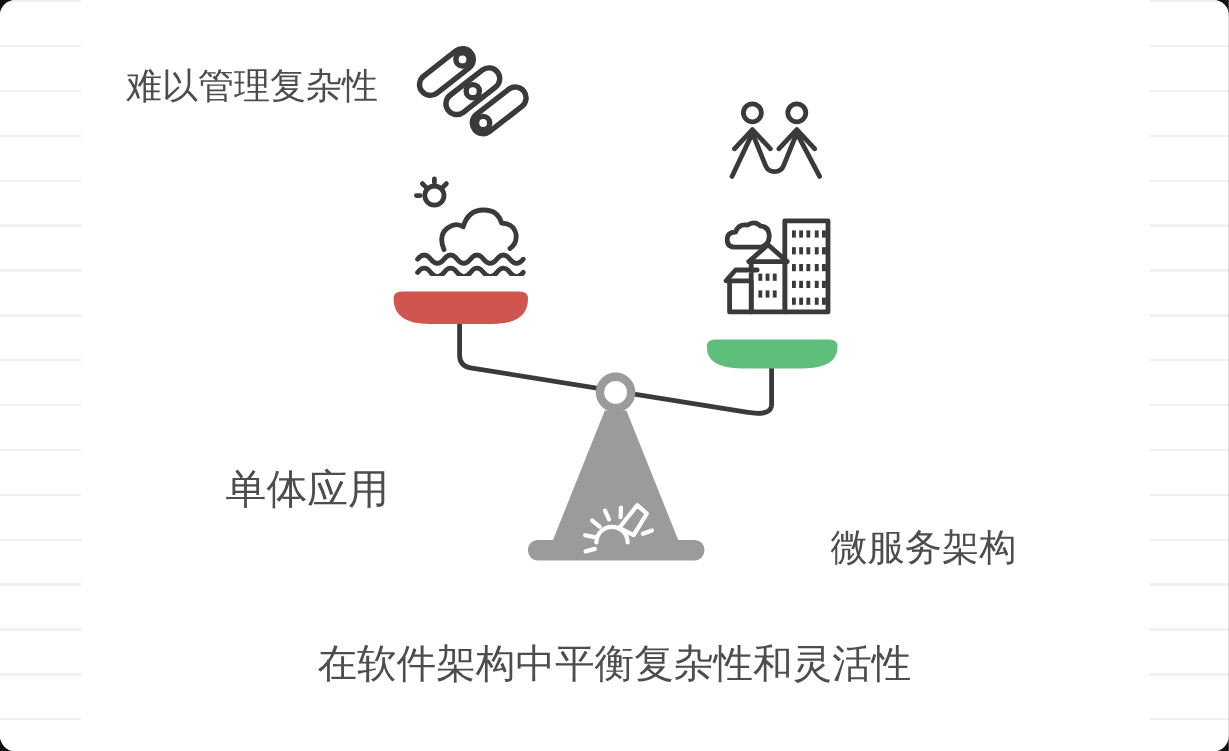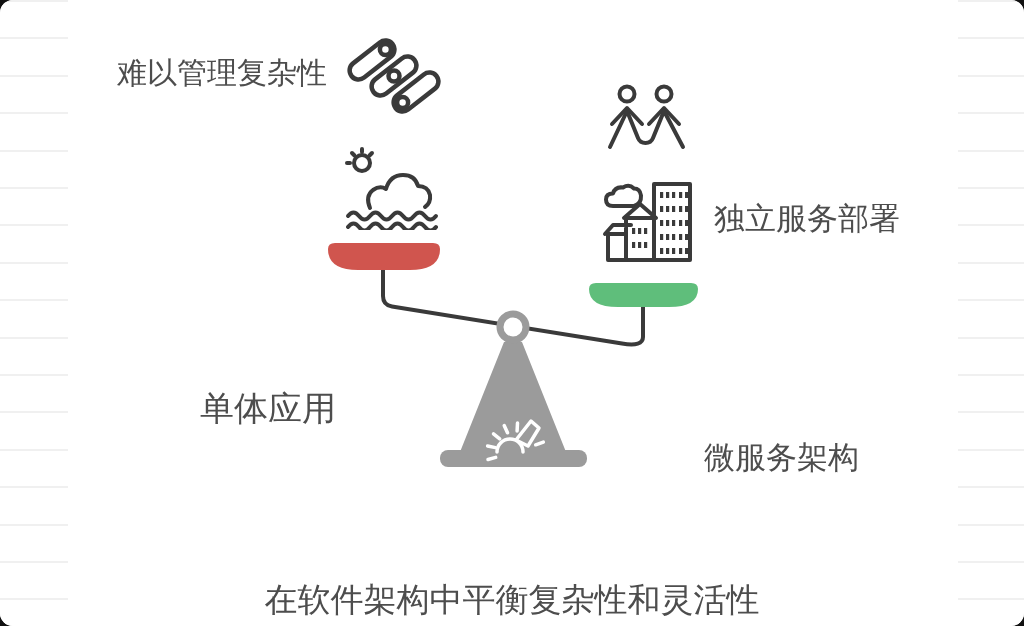--- a/index.html
+++ b/index.html
@@ -19,27 +19,27 @@
     background:repeating-linear-gradient(to bottom,#f0f0f0 0 2px,#ffffff 2px 37.4px);
   }
   .line-strip.left{left:0;width:68px;}
   .line-strip.right{right:0;width:66px;}
   .card{
     position:absolute;left:68px;top:0;width:890px;height:626px;
     background:#ffffff;
   }
   .label{
     position:absolute;color:#4d4d4d;white-space:nowrap;
-    line-height:1.15;letter-spacing:0px;margin-left:12px;
+    line-height:1.15;letter-spacing:0px;
   }
   .feature-label{font-size:30px;}
   .side-title{font-size:33px;}
   .caption{
     position:absolute;left:0;right:0;top:531px;
-    text-align:center;color:#4d4d4d;font-size:33px;white-space:nowrap;margin-top:47px;
+    text-align:center;color:#4d4d4d;font-size:33px;white-space:nowrap;
   }
   .icon{position:absolute;}
   svg{display:block;}
   .scale-svg{position:absolute;left:0;top:0;pointer-events:none;}
 </style>
 </head>
 <body>
 
 <div class="stage">
 
@@ -81,21 +81,20 @@
   <div class="icon" style="left:600px;top:84px;">
     <svg width="95" height="68" viewBox="0 0 95 68" fill="none" stroke="#3a3a3a" stroke-width="4" stroke-linecap="round" stroke-linejoin="round">
       <circle cx="27" cy="10" r="7.5"></circle>
       <circle cx="64" cy="10" r="7.5"></circle>
       <path d="M 12 40 L 27 24 L 42 40"></path>
       <path d="M 49 40 L 64 24 L 79 40"></path>
       <path d="M 10 63 L 27 27 L 38 54 Q 40 59 45.5 59 Q 51 59 53 54 L 64 27 L 83 63"></path>
     </svg>
   </div>
 
-  <div class="label feature-label" style="left:702px;top:201px;font-size:31px;">独立服务部署</div>
   <div class="icon" style="left:602px;top:180px;">
     <svg width="96" height="82" viewBox="0 0 96 82" fill="none" stroke="#3a3a3a" stroke-width="4" stroke-linecap="round" stroke-linejoin="round">
       <path d="M 11 26 Q 4 26 4 19.5 Q 4 13.5 11 13.5 Q 13 6.5 21 7.5 Q 27 3.5 32 8.5 Q 38 8.5 39 15.5 Q 39.5 24 32 26 Z"></path>
       <rect x="52" y="4" width="36" height="76" fill="#ffffff"></rect>
       <path d="M 22 38 L 38 24 L 54 38" fill="#ffffff"></path>
       <rect x="24" y="38" width="28" height="42" fill="#ffffff"></rect>
       <path d="M 3 54 L 11 45 L 29 45" fill="#ffffff"></path>
       <rect x="6" y="54" width="18" height="26" fill="#ffffff"></rect>
       <g fill="#3a3a3a" stroke="none">
         <rect x="58" y="12" width="3.2" height="6"></rect>

